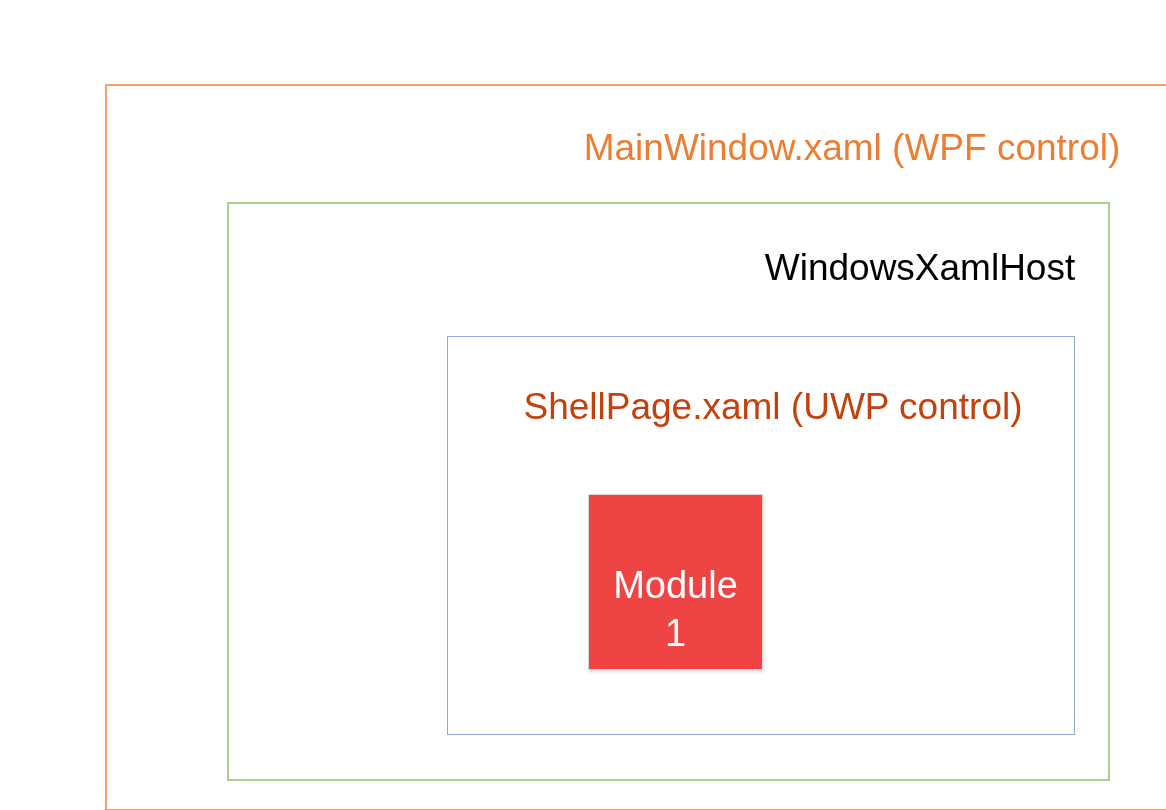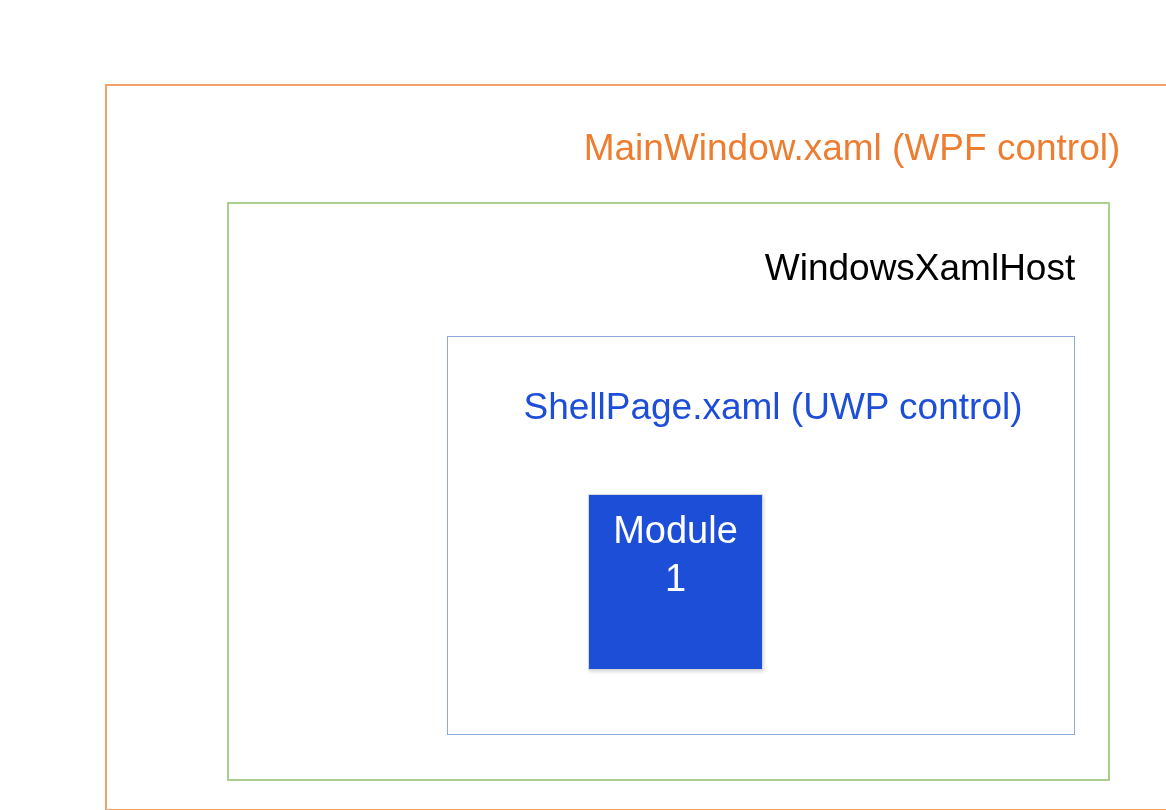--- a/index.html
+++ b/index.html
@@ -58,37 +58,37 @@
     width: 628px; height: 399px;
     border: 1px solid #8EAADB;
   }
   .label-shellpage {
     position: absolute;
     left: 0; top: 38px;
     width: 100%;
     text-align: center;
     font-size: 37px;
     line-height: 1.1;
-    color: #1d4ed8;
+    color: #c2410c;
     white-space: nowrap;
   }
 
   
   .module {
     position: absolute;
     top: 145px;
     width: 175px; height: 176px;
-    background: #1d4ed8;
+    background: #ef4444;
     border: 1px solid #D8D8D8;
     box-shadow: 1px 2px 3px rgba(0,0,0,0.15);
     color: #ffffff;
     font-size: 38px;
     line-height: 1.25;
     display: flex;
-    align-items: flex-start;
+    align-items: flex-end;
     justify-content: center;
     text-align: center;
     padding: 0 14px;
   }
   .module-1 { left: 128px; }
   .module-2 { left: 378px; }
 </style>
 </head>
 <body>
 

